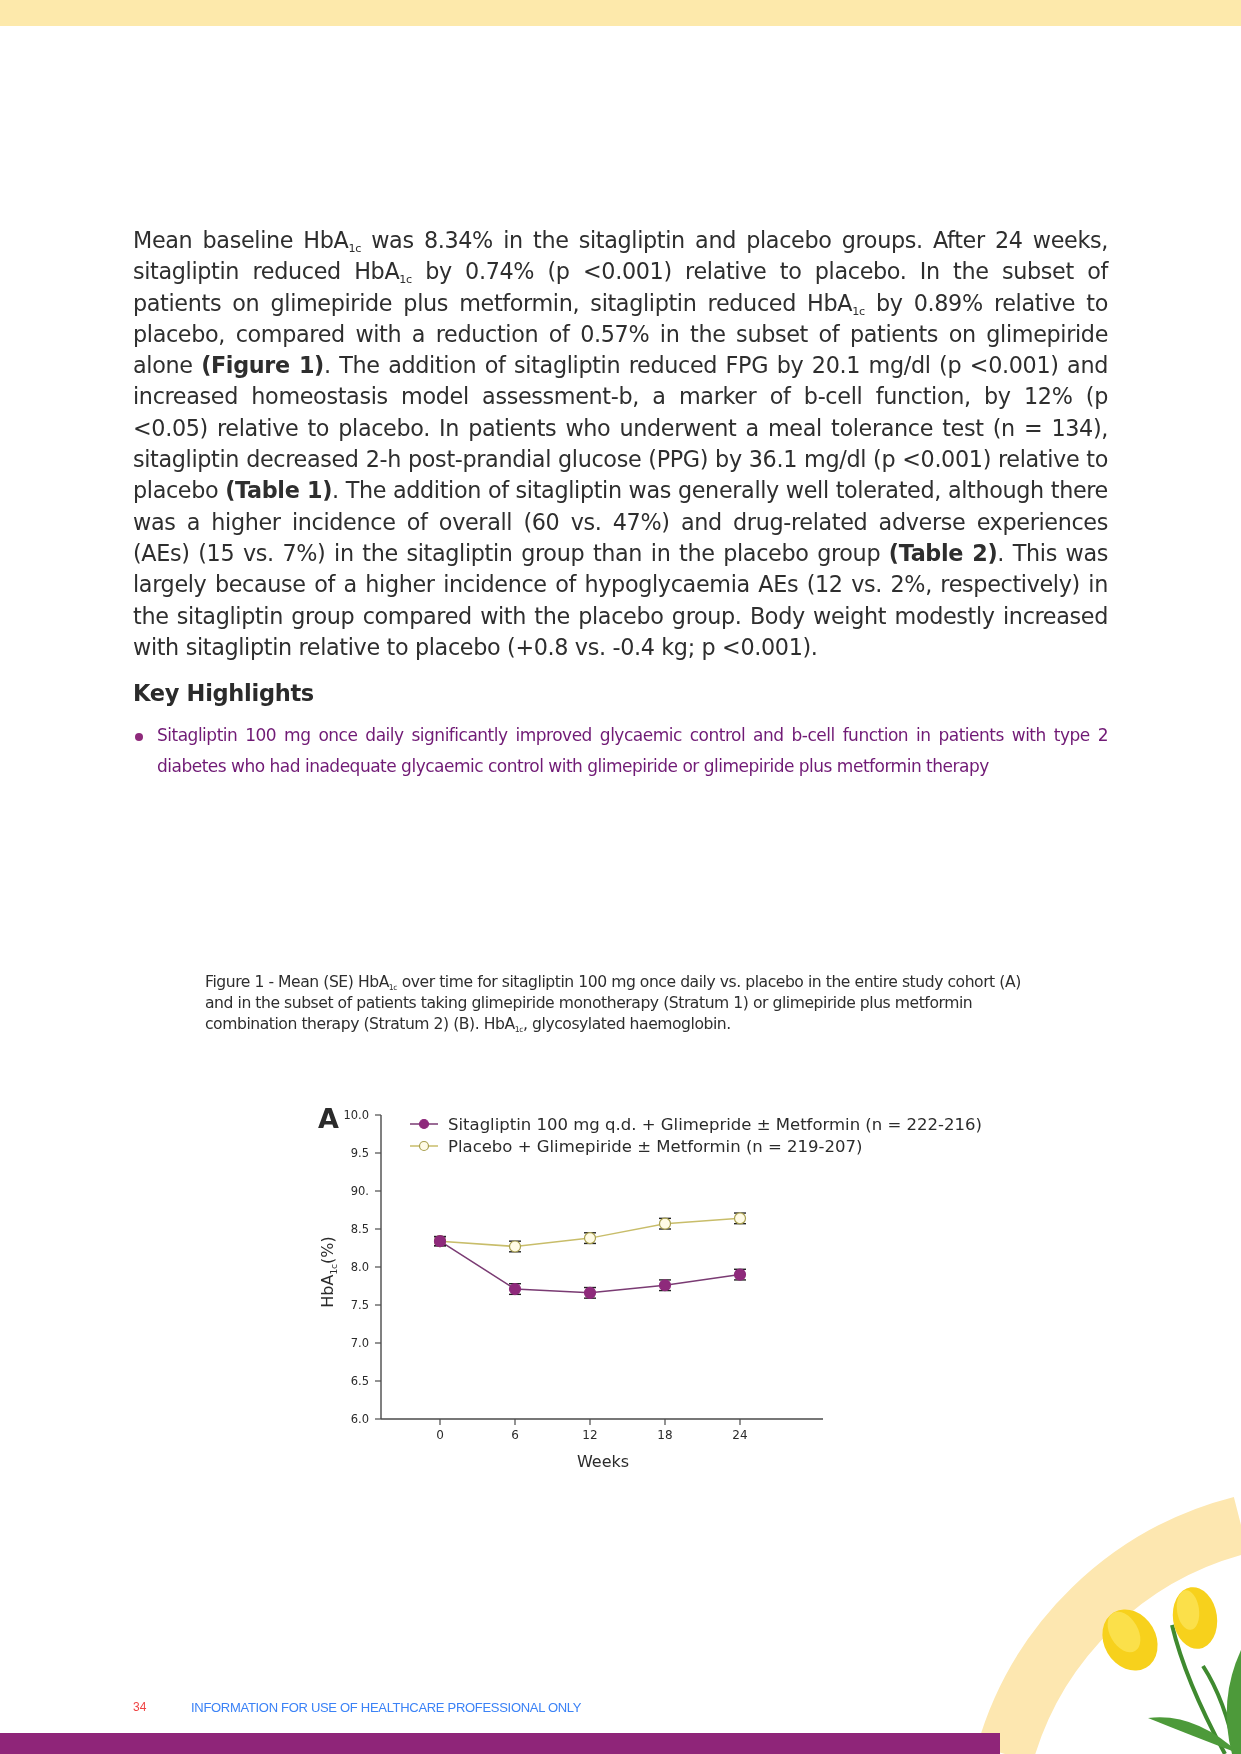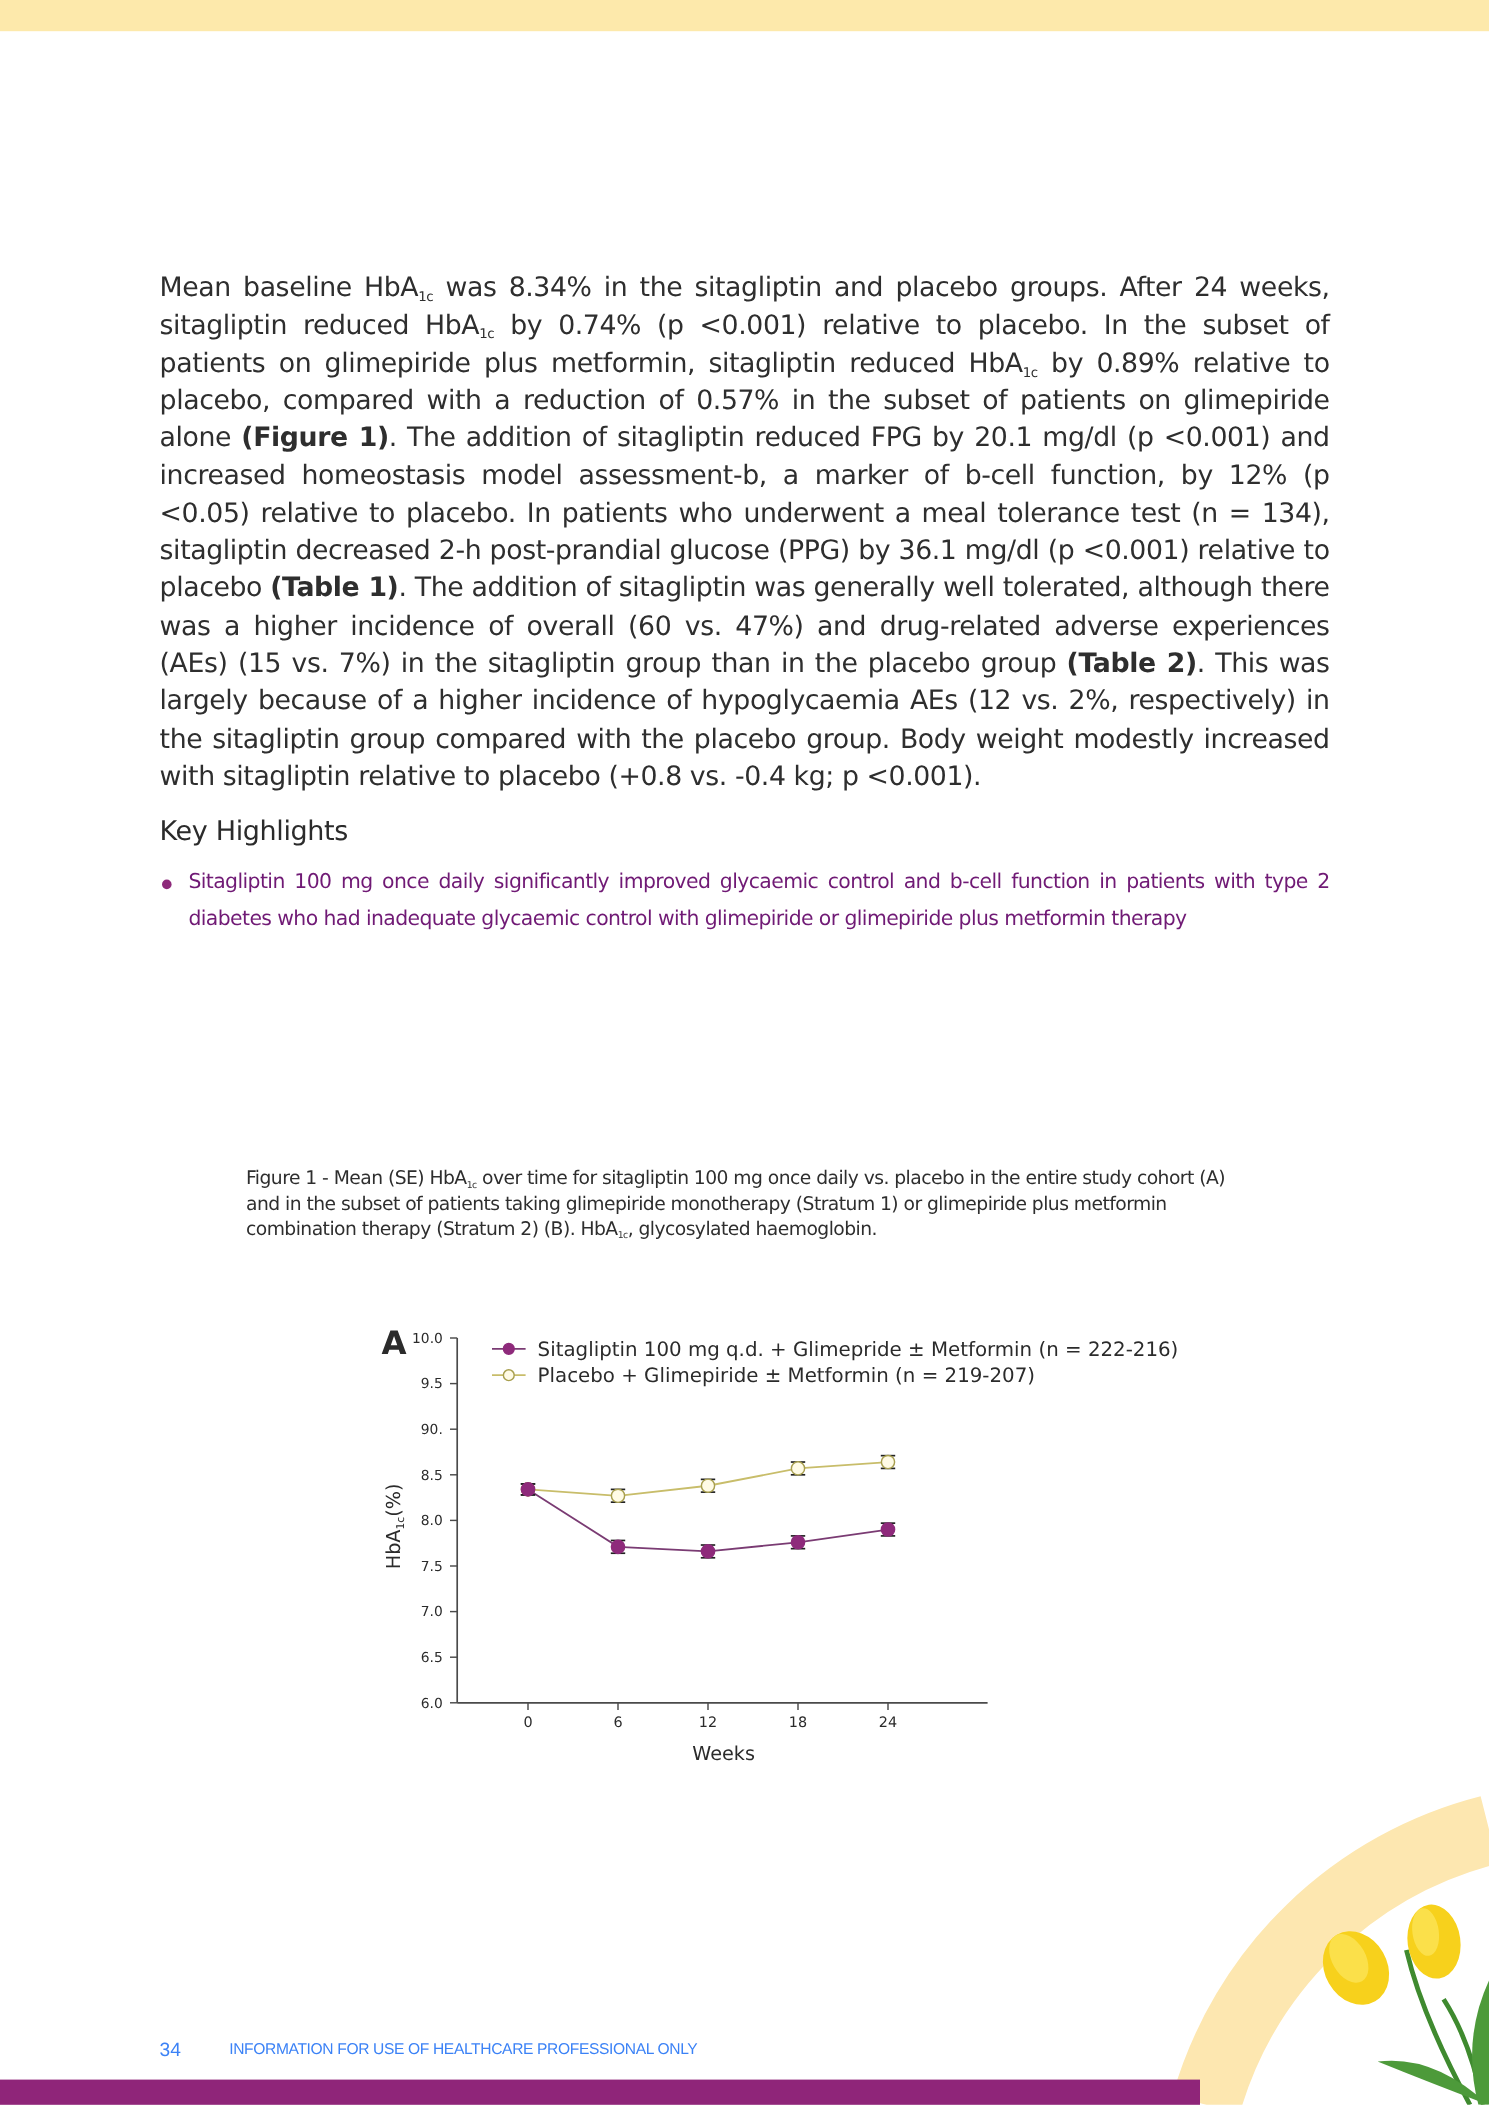--- a/index.html
+++ b/index.html
@@ -1,29 +1,29 @@
 <!DOCTYPE html>
 <html><head>
 <meta charset="utf-8">
 <style>
   html, body { margin:0; padding:0; }
   body { width:1241px; height:1754px; position:relative; overflow:hidden; background:#ffffff; font-family:"DejaVu Sans", sans-serif; color:#2b2b2b; }
   .top-band { position:absolute; left:0; top:0; width:1241px; height:26px; background:#fde9ab; }
   .para { position:absolute; left:133px; top:225px; width:975px; font-size:22.3px; line-height:31.3px; text-align:justify; letter-spacing:-0.35px; color:#2e2e2e; }
   .para b { font-weight:bold; }
   .para sub, .cap sub { font-size:0.5em; vertical-align:-0.35em; line-height:0; }
-  .kh-title { position:absolute; left:133px; top:680px; font-size:22.5px; font-weight:normal; color:#2b2b2b; letter-spacing:-0.3px; }
+  .kh-title { position:absolute; left:133px; top:680px; font-size:22.5px; font-weight:bold; color:#2b2b2b; letter-spacing:-0.3px; }
   .bullets { position:absolute; left:133px; top:720px; width:975px; margin:0; padding:0; list-style:none; }
   .bullets li { position:relative; padding-left:24px; font-size:17px; line-height:31.3px; text-align:justify; letter-spacing:-0.5px; margin-bottom:10px; color:#701a75; }
   .bullets .dot { position:absolute; left:2px; top:13px; width:8px; height:8px; border-radius:50%; background:#8e2a7b; }
   .cap { position:absolute; left:205px; top:972px; width:832px; font-size:15.6px; line-height:21px; color:#2e2e2e; letter-spacing:-0.45px; }
   .cap b { font-weight:normal; }
   #chart { position:absolute; left:0; top:0; width:1241px; height:1754px; pointer-events:none; }
   #chart text { font-family:"DejaVu Sans", sans-serif; fill:#2b2b2b; }
-  .footer-num { position:absolute; left:133px; top:1700px; font-family:"Liberation Sans", sans-serif; font-size:16px; color:#3b82f6; }
+  .footer-num { position:absolute; left:133px; top:1700px; font-family:"Liberation Sans", sans-serif; font-size:12px; color:#ef4444; }
   .footer-text { position:absolute; left:191px; top:1700px; font-family:"Liberation Sans", sans-serif; font-size:13px; color:#3b82f6; letter-spacing:-0.3px; }
   .bottom-band { position:absolute; left:0; top:1733px; width:1000px; height:21px; background:#8f2579; }
   .deco { position:absolute; left:0; top:0; width:1241px; height:1754px; pointer-events:none; }
 </style>
 </head>
 <body>
 
 <div class="top-band"></div>
 
 <div class="para" id="body-paragraph"><span>Mean baseline HbA</span><sub>1c</sub><span> was 8.34% in the sitagliptin and placebo groups. After 24 weeks, sitagliptin reduced HbA</span><sub>1c</sub><span> by 0.74% (p &lt;0.001) relative to placebo. In the subset of patients on glimepiride plus metformin, sitagliptin reduced HbA</span><sub>1c</sub><span> by 0.89% relative to placebo, compared with a reduction of 0.57% in the subset of patients on glimepiride alone </span><b>(Figure 1)</b><span>. The addition of sitagliptin reduced FPG by 20.1 mg/dl (p &lt;0.001) and increased homeostasis model assessment-b, a marker of b-cell function, by 12% (p &lt;0.05) relative to placebo. In patients who underwent a meal tolerance test (n = 134), sitagliptin decreased 2-h post-prandial glucose (PPG) by 36.1 mg/dl (p &lt;0.001) relative to placebo </span><b>(Table 1)</b><span>. The addition of sitagliptin was generally well tolerated, although there was a higher incidence of overall (60 vs. 47%) and drug-related adverse experiences (AEs) (15 vs. 7%) in the sitagliptin group than in the placebo group </span><b>(Table 2)</b><span>. This was largely because of a higher incidence of hypoglycaemia AEs (12 vs. 2%, respectively) in the sitagliptin group compared with the placebo group. Body weight modestly increased with sitagliptin relative to placebo (+0.8 vs. -0.4 kg; p &lt;0.001).</span></div>

